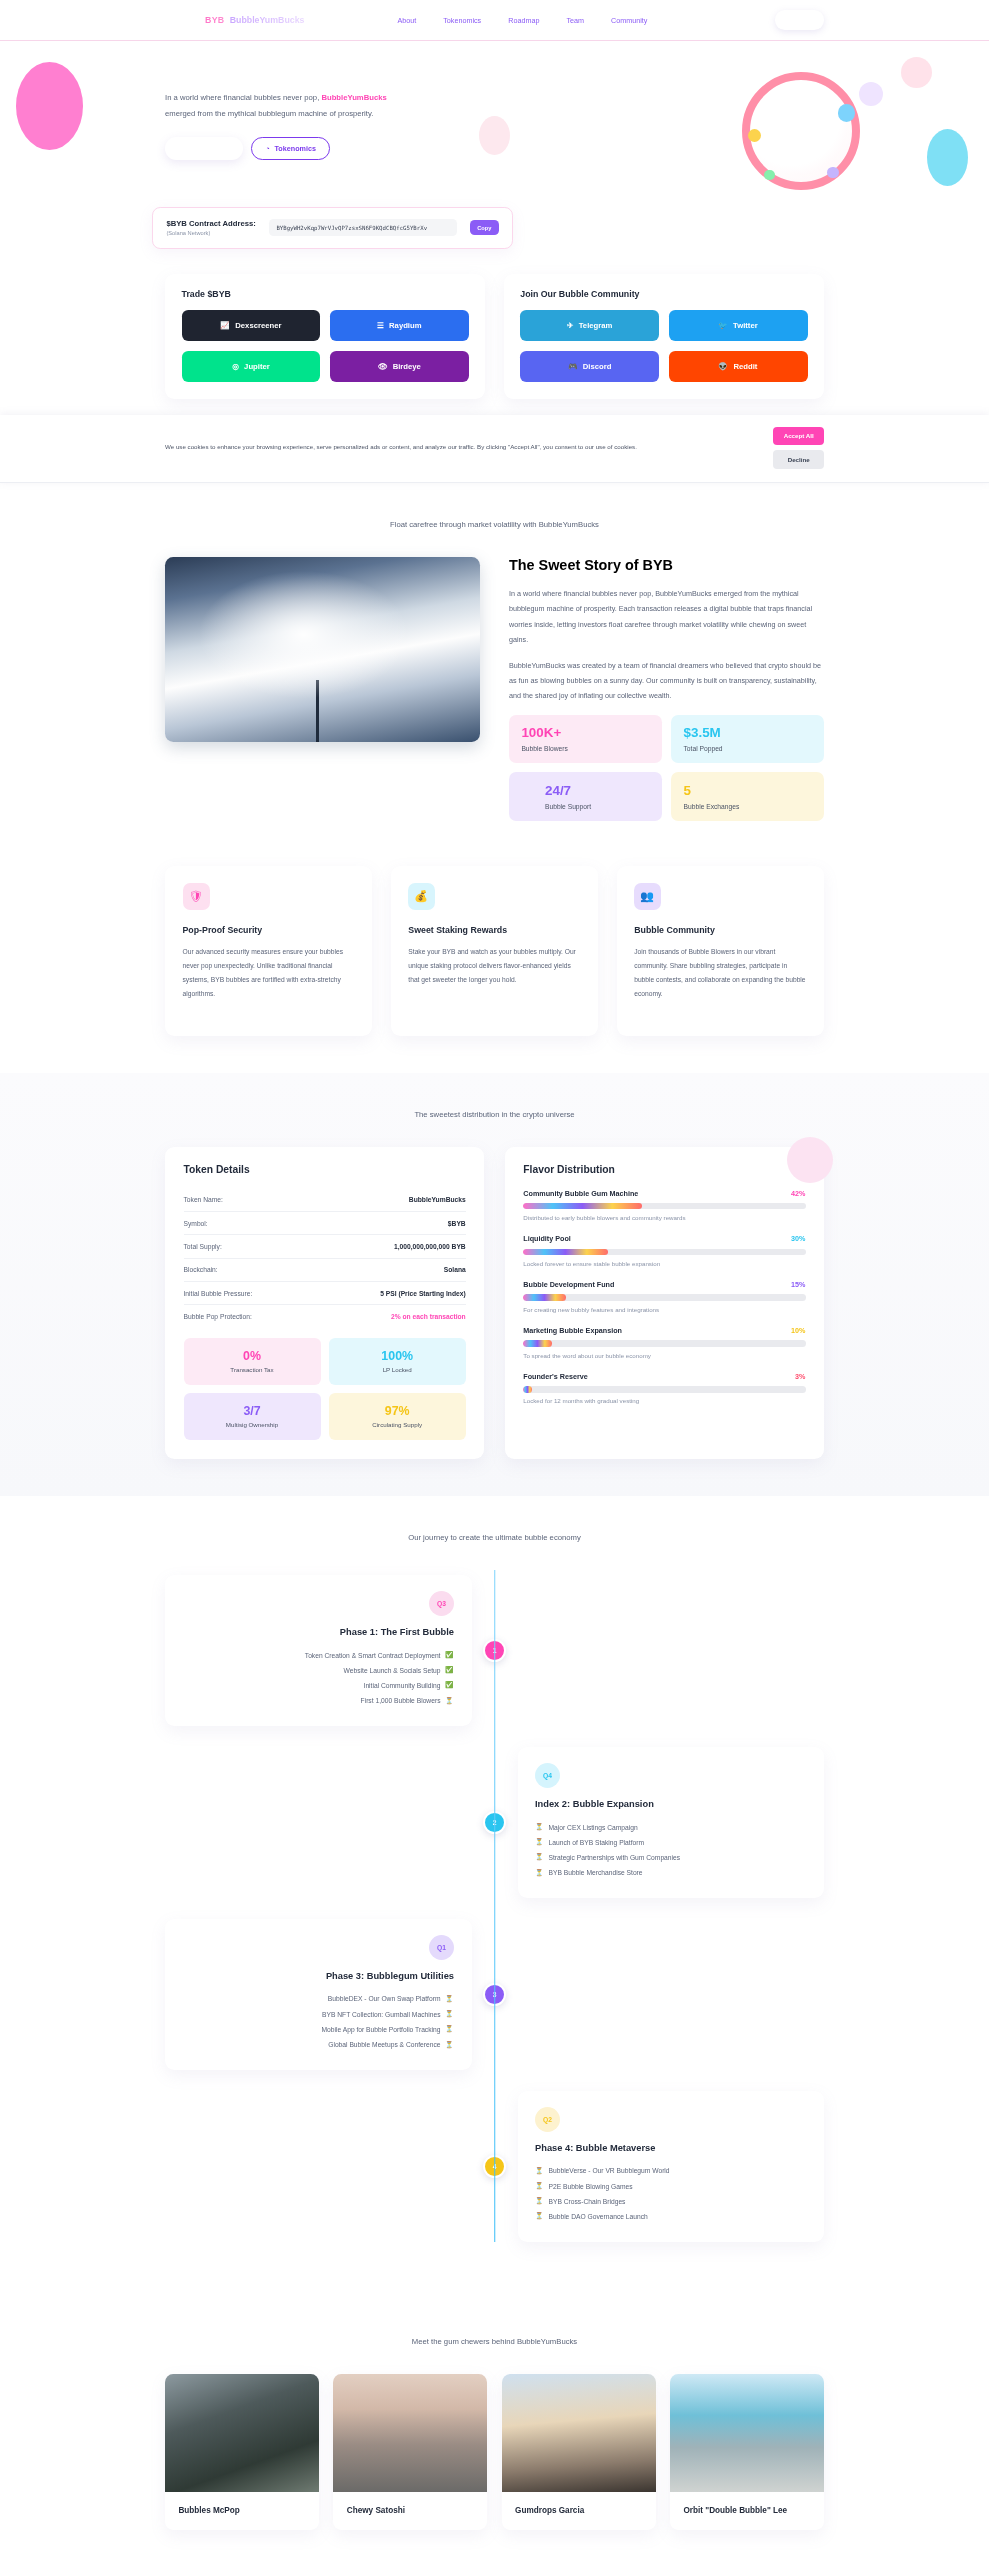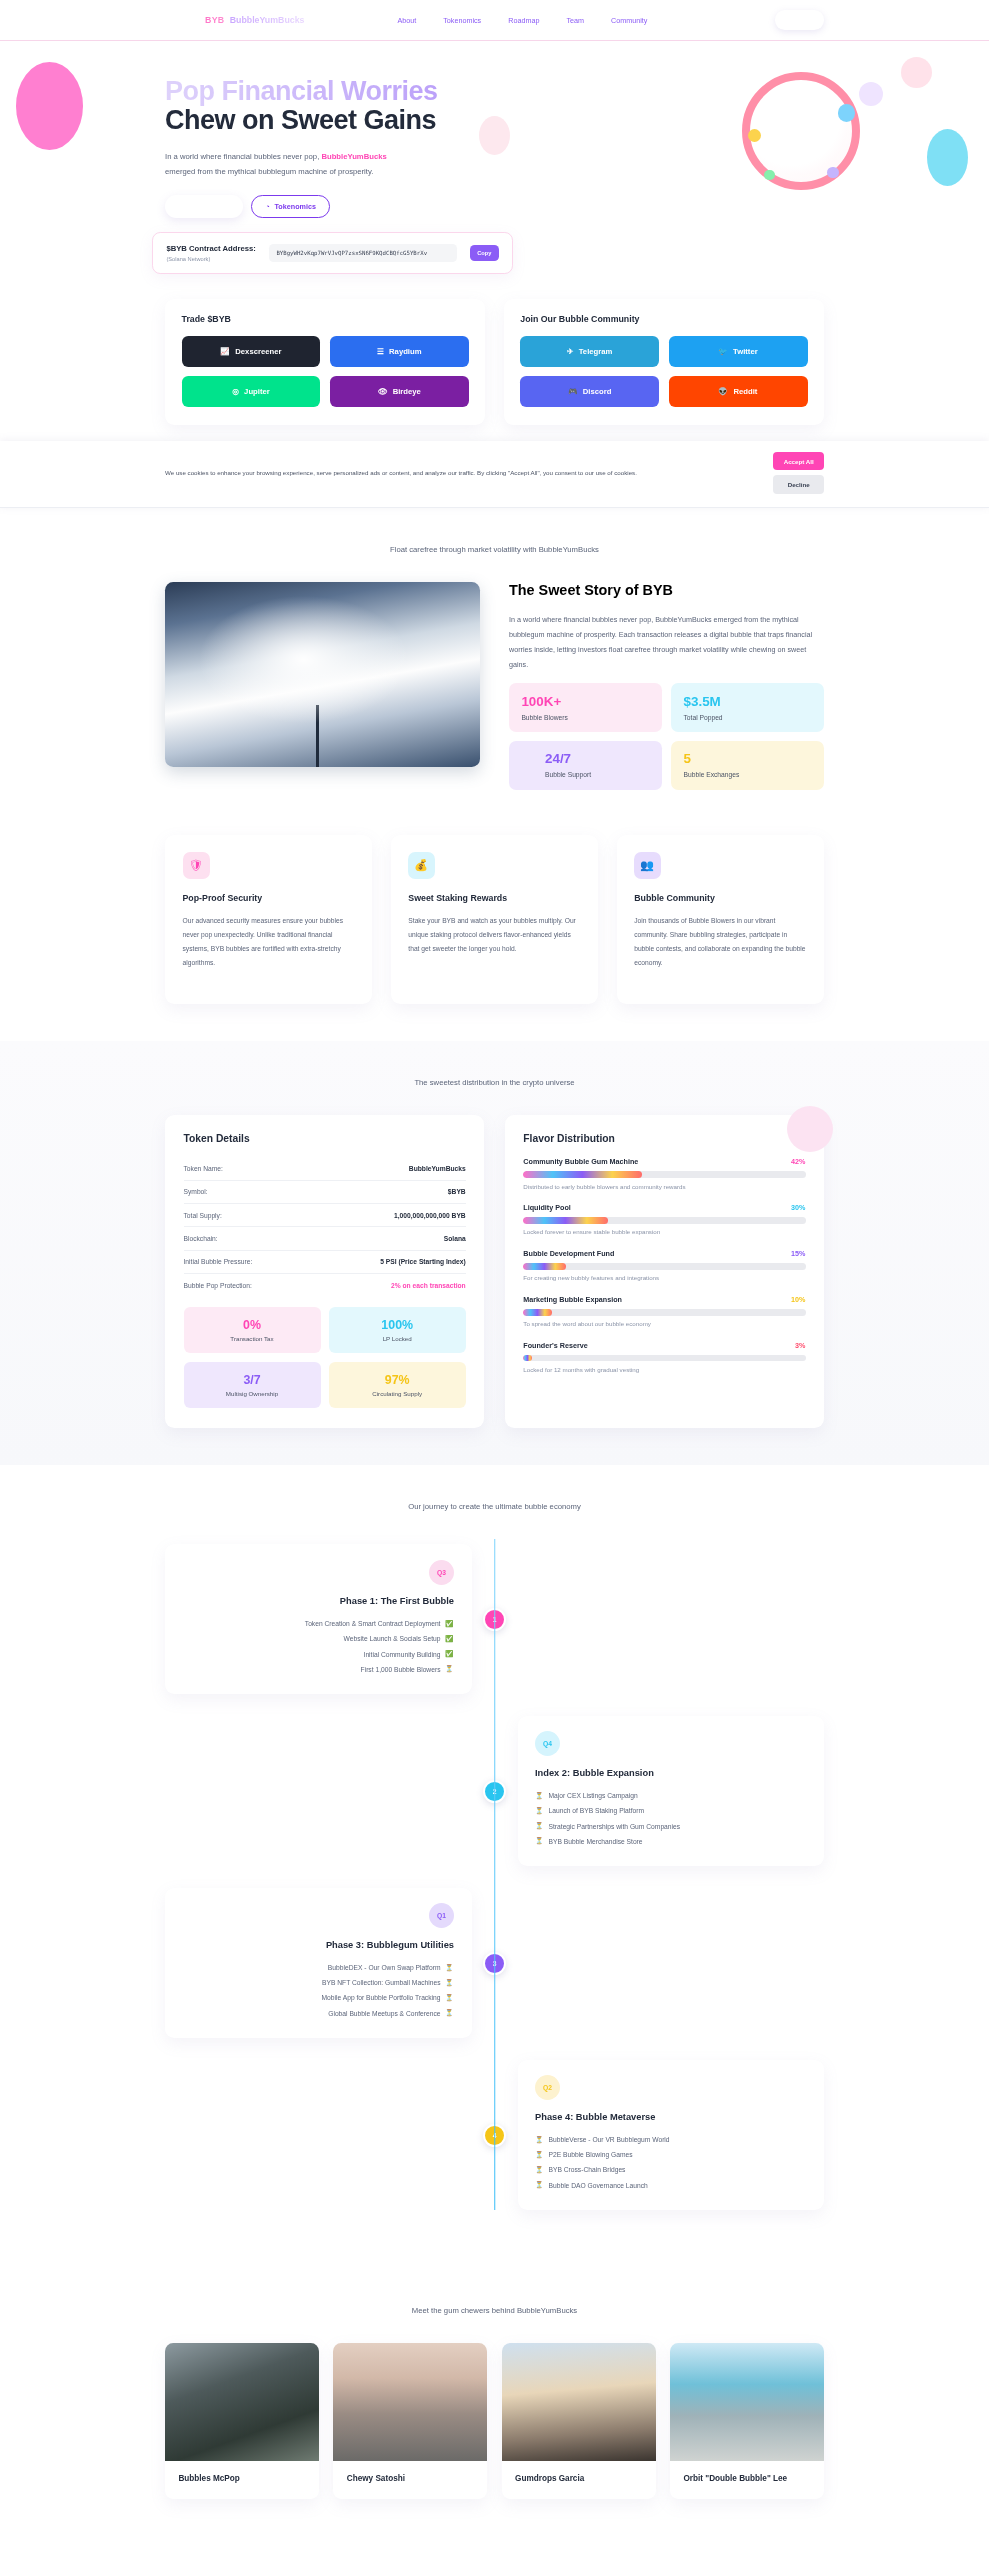--- a/index.html
+++ b/index.html
@@ -64,21 +64,21 @@
   }
   .ring .dot-b { position:absolute; width:17.5px; height:17.5px; border-radius:50%; background:#7dd3fc; right:-3.1px; top:24px; }
   .ring .dot-y { position:absolute; width:13.4px; height:13.4px; border-radius:50%; background:#fcd34d; left:-2.1px; top:49px; }
   .ring .dot-g { position:absolute; width:10.3px; height:10.3px; border-radius:50%; background:#86efac; left:14.4px; bottom:2.1px; }
   .ring .dot-p { position:absolute; width:11.3px; height:11.3px; border-radius:50%; background:#c4b5fd; right:13.4px; bottom:4.1px; }
 
   .blob { position: absolute; border-radius: 50%; filter: blur(0.3px); z-index:1; }
 
   
   .contract {
-    width: 361px; margin: 14px 0 0 152px; background: #fff;
+    width: 361px; margin: 47px 0 0 152px; background: #fff;
     border: 1px solid #fbd7ec; border-radius: 8.2px; padding: 11.3px 13.4px;
     display: flex; align-items: center; gap: 13.4px; position: relative; z-index: 6;
     box-shadow: 0 4.1px 13.4px rgba(180,150,210,.10);
   }
   .contract-label { font-size: 7.7px; font-weight: 800; color: #232b3b; white-space: nowrap; }
   .contract-net { font-size: 5.7px; color: #8b94a8; margin-top: 2.1px; }
   .contract-val {
     flex: 1; background: #f4f5f7; border-radius: 4.6px; padding: 5.7px 7.2px;
     font-family: "DejaVu Sans Mono", monospace; font-size: 5.7px; color: #3b4354;
     overflow: hidden; white-space: nowrap;
@@ -200,24 +200,20 @@
   </div>
 
   <div class="hero">
     <div class="blob" style="width:67px;height:88px;background:#ff7fd0;left:15.5px;top:20.6px;"></div>
     <div class="blob" style="width:31px;height:39px;background:#fde8ee;left:479px;top:75px;"></div>
     <div class="blob" style="width:41px;height:57px;background:#7fe0f5;right:20.6px;top:88px;"></div>
     <div class="blob" style="width:31px;height:31px;background:#ffe2ea;right:57px;top:15.5px;"></div>
     <div class="blob" style="width:24px;height:24px;background:#efe4ff;right:106px;top:41px;"></div>
 
     <div class="hero-inner">
-      <h1 class="h1">
-        <div class="l1">Pop Financial Worries</div>
-        <div class="l2">Chew on Sweet Gains</div>
-      </h1>
       <p class="hero-sub">
         <span>In a world where financial bubbles never pop,</span>
         <b>BubbleYumBucks</b><span> emerged from the mythical bubblegum machine of prosperity.</span>
       </p>
       <div class="hero-btns">
         <div class="btn-ghost"></div>
         <div class="btn-outline">
           <span>◔</span>
           <span>Tokenomics</span>
         </div>
@@ -301,20 +297,21 @@
   <div class="section">
     <div class="sec-sub">Float carefree through market volatility with BubbleYumBucks</div>
     <div class="container about">
       <div class="about-grid">
         <div class="about-img">
             <div class="tower"></div>
           </div>
         <div>
           <h2>The Sweet Story of BYB</h2>
           <p>In a world where financial bubbles never pop, BubbleYumBucks emerged from the mythical bubblegum machine of prosperity. Each transaction releases a digital bubble that traps financial worries inside, letting investors float carefree through market volatility while chewing on sweet gains.</p>
+          <p>BubbleYumBucks was created by a team of financial dreamers who believed that crypto should be as fun as blowing bubbles on a sunny day. Our community is built on transparency, sustainability, and the shared joy of inflating our collective wealth.</p>
           <div class="stats" id="about-stats">
               <div class="stat" style="background: rgb(253, 234, 245);">
                 <div class="v" style="color: rgb(255, 69, 181);">100K+</div>
                 <div class="k">Bubble Blowers</div>
               </div>
               <div class="stat" style="background: rgb(227, 248, 253);">
                 <div class="v" style="color: rgb(41, 197, 239);">$3.5M</div>
                 <div class="k">Total Popped</div>
               </div>
               <div class="stat" style="background: rgb(239, 231, 253); padding-left: 36px;">

